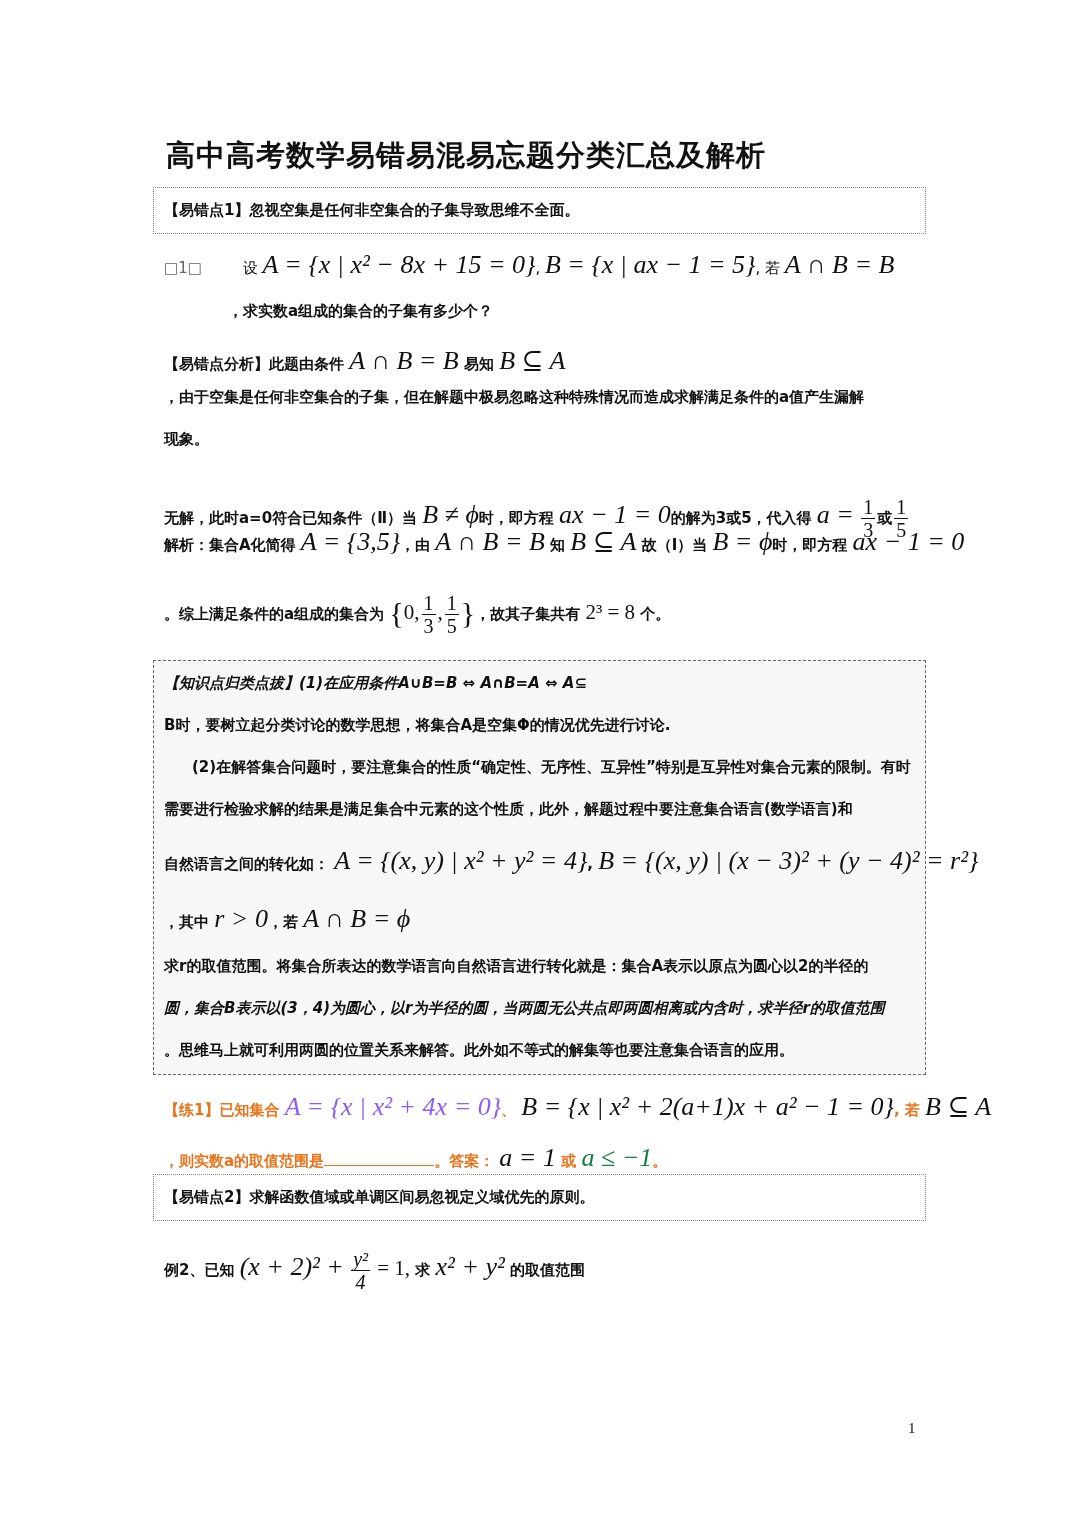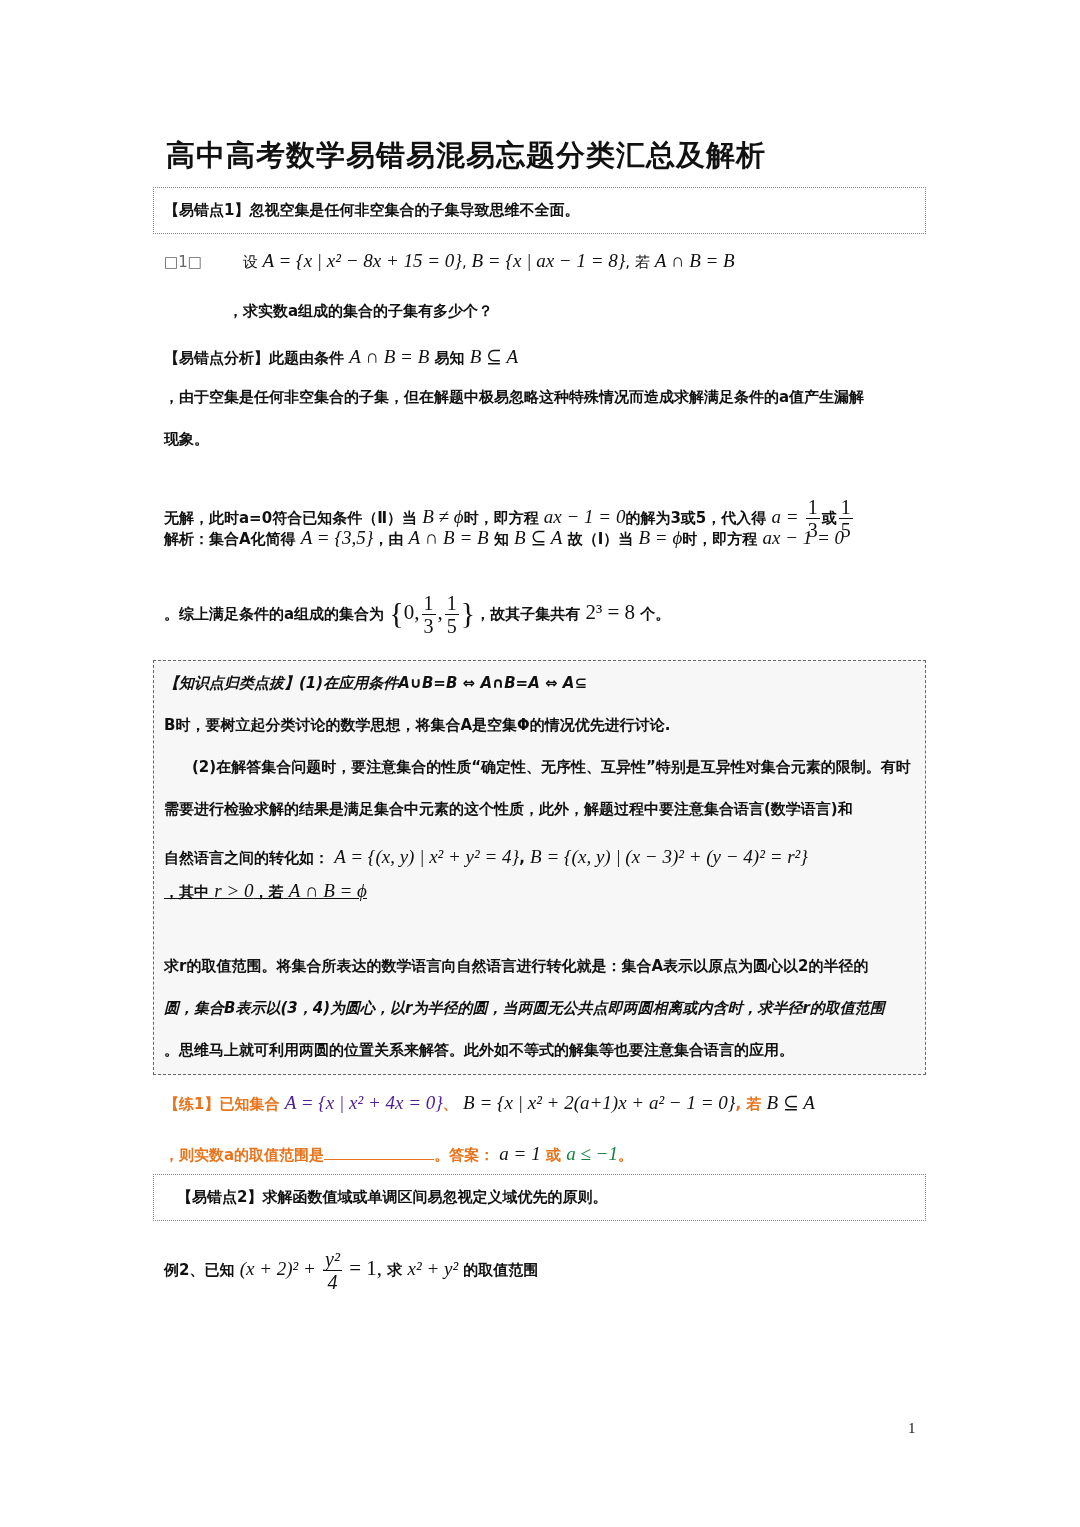--- a/index.html
+++ b/index.html
@@ -4,21 +4,21 @@
 <style>
   html, body { margin: 0; padding: 0; background: #ffffff; }
   body { width: 1080px; height: 1527px; position: relative; overflow: hidden;
          font-family: "DejaVu Sans", "Liberation Sans", sans-serif; color: #111; }
   .page-title { position: absolute; left: 0; width: 932px; top: 136px; text-align: center;
          font-size: 29px; font-weight: bold; letter-spacing: 1px; }
   .box { position: absolute; left: 153px; width: 773px; border: 1px dotted #777; box-sizing: border-box; }
   .box-solid-dotted { border: 1px dotted #888; }
   .box-knowledge { border: 1px dashed #666; background: #f7f7f7; }
   .line { position: absolute; left: 164px; font-size: 15px; white-space: nowrap; font-weight: bold; }
-  .m { font-family: "Liberation Serif", "DejaVu Serif", serif; font-style: italic; font-weight: normal; font-size: 19px; }
+  .m { font-family: "Liberation Serif", "DejaVu Serif", serif; font-style: italic; font-weight: normal; font-size: 26px; }
   .mn { font-family: "Liberation Serif", "DejaVu Serif", serif; font-weight: normal; font-size: 21px; }
   .br { font-family: "Liberation Serif", "DejaVu Serif", serif; font-weight: normal; font-size: 30px; vertical-align: -4px; }
   .gray { color: #666; font-weight: normal; }
   .orange { color: #e8741c; }
   .frac { display: inline-block; vertical-align: middle; text-align: center;
           font-family: "Liberation Serif", serif; font-weight: normal; font-size: 20px; line-height: 22px; margin: 0 2px; }
   .frac span { display: block; padding: 0 2px; }
   .frac .num { border-bottom: 1px solid #111; }
   .blank { display: inline-block; width: 110px; border-bottom: 1px solid #e8741c; height: 14px; }
   .pagenum { position: absolute; left: 908px; top: 1420px; font-family: "Liberation Serif", serif; font-size: 15px; }
@@ -30,21 +30,21 @@
 
 <div class="box box-solid-dotted" style="top:187px;height:47px;"></div>
 <div class="line" style="top:201px;">
   <span>【易错点1】</span><span>忽视空集是任何非空集合的子集导致思维不全面。</span>
 </div>
 
 <div class="line" style="top:250px;font-weight:normal;">
   <span class="gray" style="margin-right:36px;">□1□</span>
   <span>设</span>
   <span class="m">A = {x | x² − 8x + 15 = 0}</span><span>,</span>
-  <span class="m">B = {x | ax − 1 = 8}</span><span>, 若</span>
+  <span class="m">B = {x | ax − 1 = 5}</span><span>, 若</span>
   <span class="m">A ∩ B = B</span>
 </div>
 <div class="line" style="top:302px;left:228px;">，求实数a组成的集合的子集有多少个？</div>
 
 <div class="line" style="top:345px;">
   <span>【易错点分析】</span><span>此题由条件</span>
   <span class="m">A ∩ B = B</span>
   <span>易知</span>
   <span class="m">B ⊆ A</span>
 </div>
@@ -80,44 +80,44 @@
   <span>【知识点归类点拔】</span><span>(1)在应用条件A∪B=B ⇔ A∩B=A ⇔ A⊆</span>
 </div>
 <div class="line" style="top:716px;">B时，要树立起分类讨论的数学思想，将集合A是空集Φ的情况优先进行讨论.</div>
 <div class="line" style="top:758px;margin-left:28px;">(2)在解答集合问题时，要注意集合的性质“确定性、无序性、互异性”特别是互异性对集合元素的限制。有时</div>
 <div class="line" style="top:800px;">需要进行检验求解的结果是满足集合中元素的这个性质，此外，解题过程中要注意集合语言(数学语言)和</div>
 <div class="line" style="top:846px;">
   <span>自然语言之间的转化如：</span>
   <span class="m">A = {(x, y) | x² + y² = 4}</span>,
   <span class="m">B = {(x, y) | (x − 3)² + (y − 4)² = r²}</span>
 </div>
-<div class="line" style="top:880px;text-decoration:underline;">
+<div class="line" style="top:904px;">
   <span>，其中</span>
   <span class="m">r &gt; 0</span><span>，若</span>
   <span class="m">A ∩ B = ϕ</span>
 </div>
 <div class="line" style="top:957px;">求r的取值范围。将集合所表达的数学语言向自然语言进行转化就是：集合A表示以原点为圆心以2的半径的</div>
 <div class="line" style="top:999px;font-style:italic;">圆，集合B表示以(3，4)为圆心，以r为半径的圆，当两圆无公共点即两圆相离或内含时，求半径r的取值范围</div>
 <div class="line" style="top:1041px;">。思维马上就可利用两圆的位置关系来解答。此外如不等式的解集等也要注意集合语言的应用。</div>
 
 <div class="line orange" style="top:1091px;">
   <span>【练1】</span><span>已知集合</span>
-  <span class="m" style="color:#4c1d95">A = {x | x² + 4x = 0}</span><span>、</span>
+  <span class="m" style="color:#8b5cf6">A = {x | x² + 4x = 0}</span><span>、</span>
   <span class="m" style="color:#111">B = {x | x² + 2(a+1)x + a² − 1 = 0}</span><span>, 若</span>
   <span class="m" style="color:#111">B ⊆ A</span>
 </div>
 <div class="line orange" style="top:1143px;">
   <span>，则实数a的取值范围是</span><span class="blank"></span><span>。答案：</span>
   <span class="m" style="color:#111">a = 1</span>
   <span>或</span>
   <span class="m" style="color:#15803d">a ≤ −1</span><span>。</span>
 </div>
 
 <div class="box box-solid-dotted" style="top:1174px;height:47px;"></div>
-<div class="line" style="top:1188px;margin-left:13px;">
+<div class="line" style="top:1188px;">
   <span>【易错点2】</span><span>求解函数值域或单调区间易忽视定义域优先的原则。</span>
 </div>
 
 <div class="line" style="top:1248px;">
   <span>例2、已知</span>
   <span class="m">(x + 2)² +</span>
   <span class="frac" style="font-style:italic"><span class="num">y²</span><span>4</span></span>
   <span class="mn">= 1,</span>
   <span>求</span>
   <span class="m">x² + y²</span>

